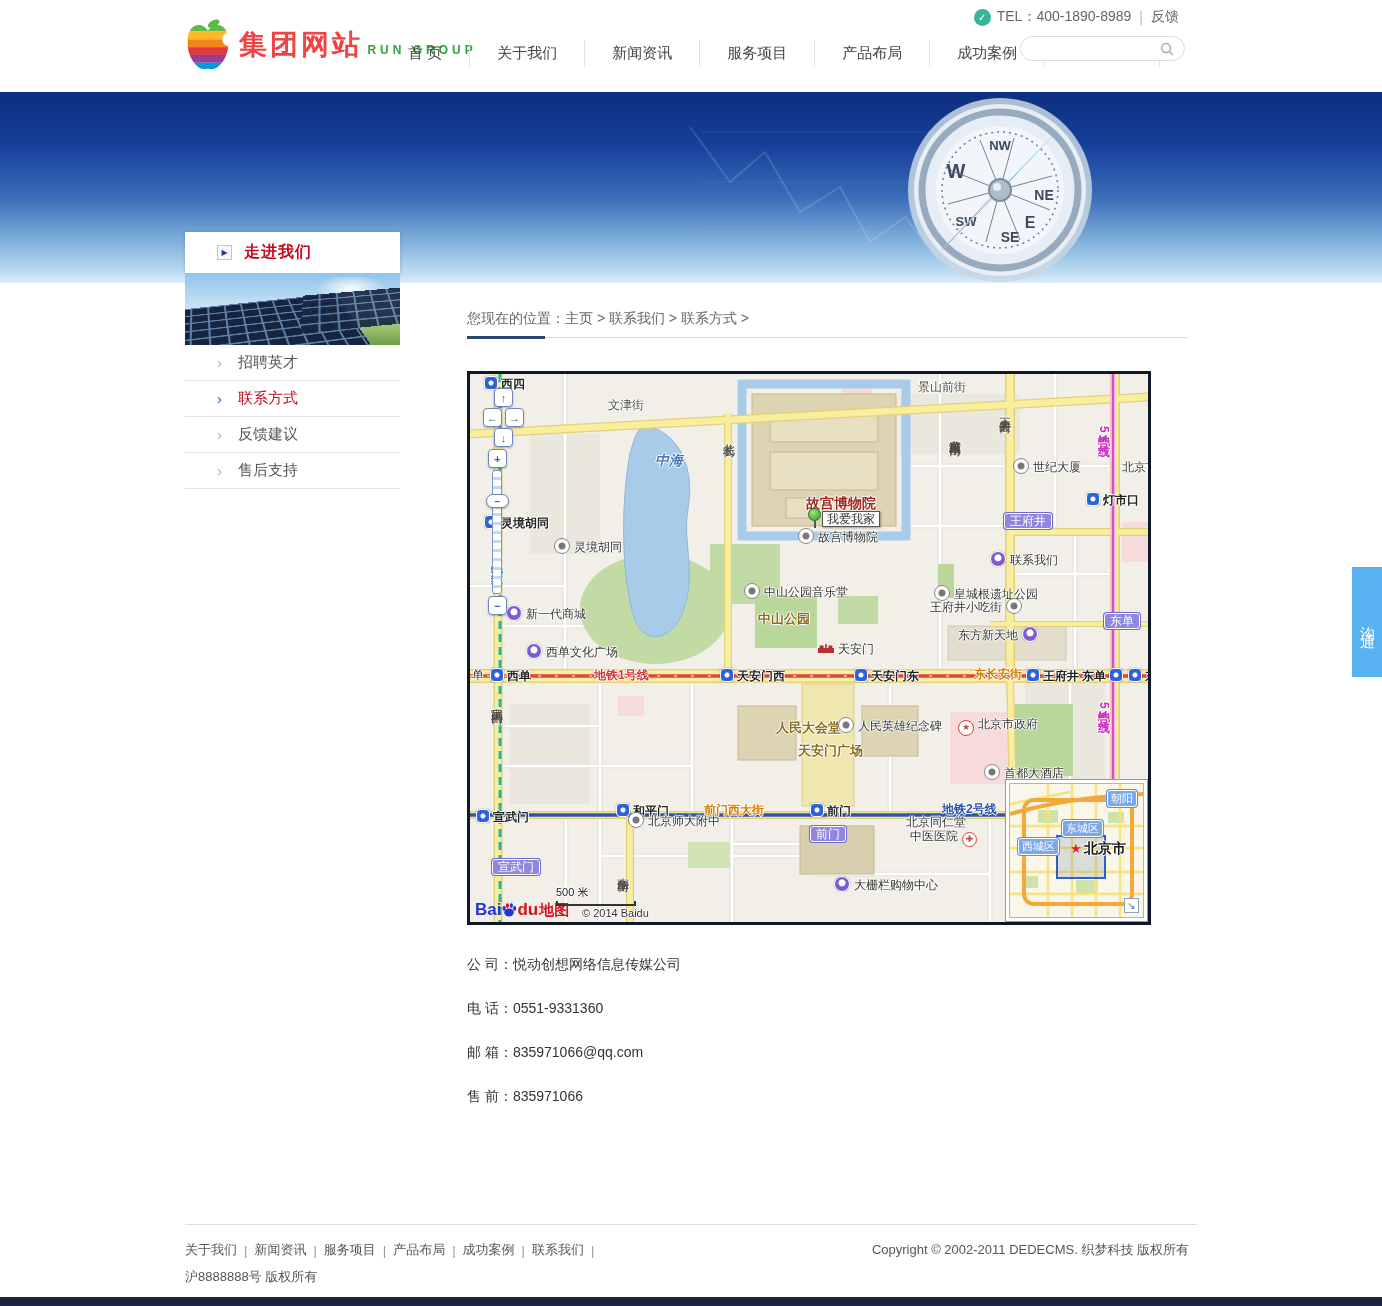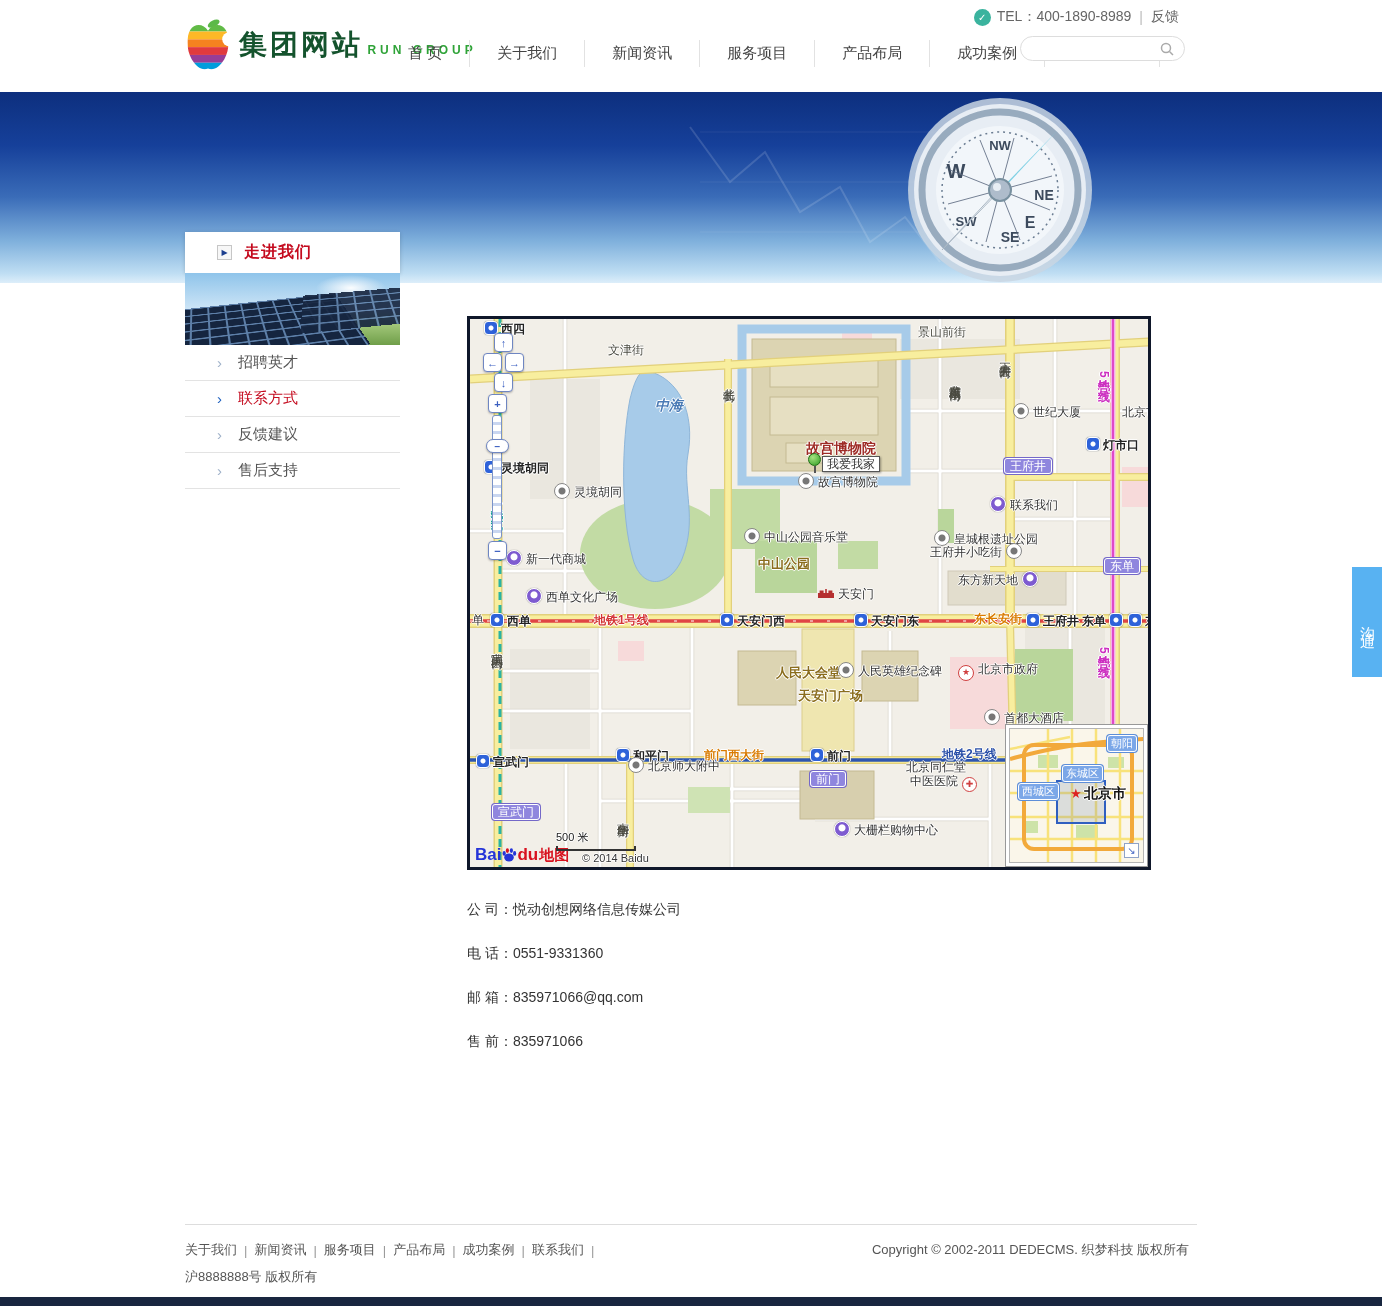--- a/index.html
+++ b/index.html
@@ -4,21 +4,21 @@
 <style>
   *{box-sizing:border-box;margin:0;padding:0}
   body{width:1382px;height:1306px;position:relative;overflow:hidden;background:#fff;
        font-family:"Liberation Sans","DejaVu Sans",sans-serif;color:#333}
   a{text-decoration:none;color:inherit;cursor:pointer}
 
   
   header{height:92px;background:#fff;position:relative}
   .hd-inner{width:1012px;margin:0 auto;height:100%;position:relative}
   .logo{position:absolute;left:0;top:18px;display:flex;align-items:center;gap:8px}
-  .logo-cn{font-size:28px;font-weight:bold;color:#14532d;letter-spacing:3px;line-height:30px}
+  .logo-cn{font-size:28px;font-weight:bold;color:#ef4444;letter-spacing:3px;line-height:30px}
   .logo-en{font-size:12px;font-weight:bold;color:#2fa338;letter-spacing:4px;text-align:center}
   nav{position:absolute;left:196px;top:40px;display:flex}
   .nav-item{font-size:15px;color:#444;padding:4px 27px;border-right:1px solid #e2e2e2;white-space:nowrap}
   .tel{position:absolute;right:18px;top:8px;font-size:14px;color:#666;display:flex;align-items:center;gap:6px}
   .cloud{width:17px;height:17px;border-radius:50%;background:#3ab39e;display:inline-flex;
          align-items:center;justify-content:center;color:#fff;font-size:10px}
   .tel .sep{color:#bbb;margin:0 2px}
   .search{position:absolute;right:12px;top:36px;width:165px;height:25px;border:1px solid #ddd;
           border-radius:13px;background:#fff;display:flex;align-items:center;padding:0 10px}
   .search input{border:none;outline:none;flex:1;font-size:13px;background:transparent;min-width:0}
@@ -277,20 +277,24 @@
             <span class="side-label">反馈建议</span>
           </div>
           <div class="side-item">
             <span class="arr">›</span>
             <span class="side-label">售后支持</span>
           </div>
         </div>
     </aside>
 
     <main>
+      <div class="crumb-wrap">
+        <span>您现在的位置：主页 &gt; 联系我们 &gt; 联系方式 &gt;</span>
+        <span class="crumb-accent"></span>
+      </div>
 
       <div class="map">
         <svg class="map-svg" width="698" height="552" viewBox="0 0 698 552">
           <rect width="698" height="552" fill="#f2efe8"></rect>
           <g fill="#eae7df">
             <rect x="40" y="330" width="80" height="100"></rect>
               <rect x="430" y="20" width="120" height="60"></rect>
             <rect x="555" y="305" width="80" height="125"></rect>
               <rect x="60" y="60" width="70" height="120"></rect>
           </g>

